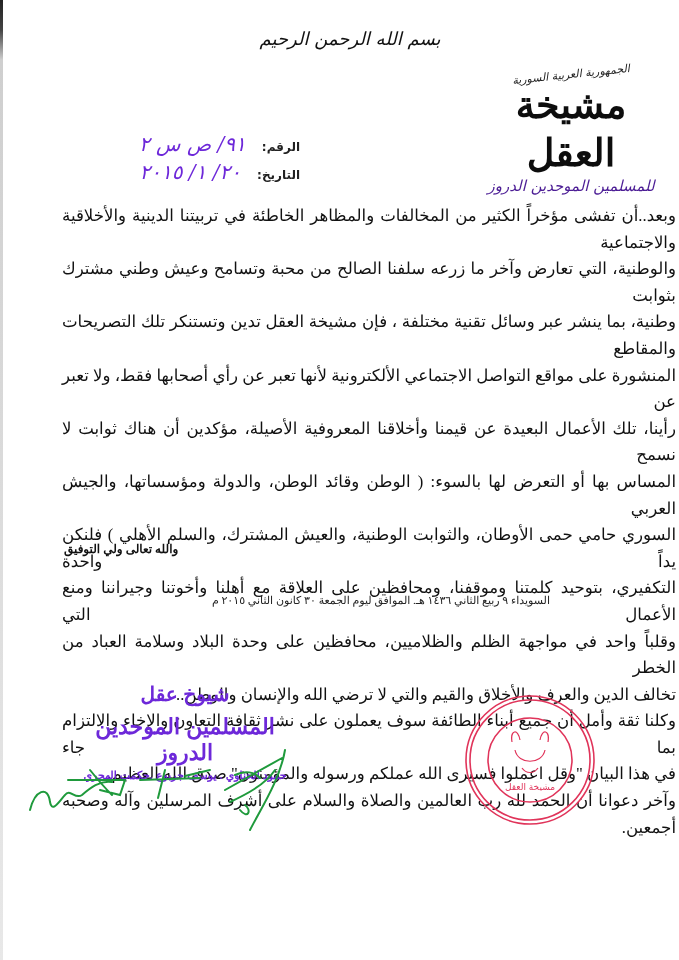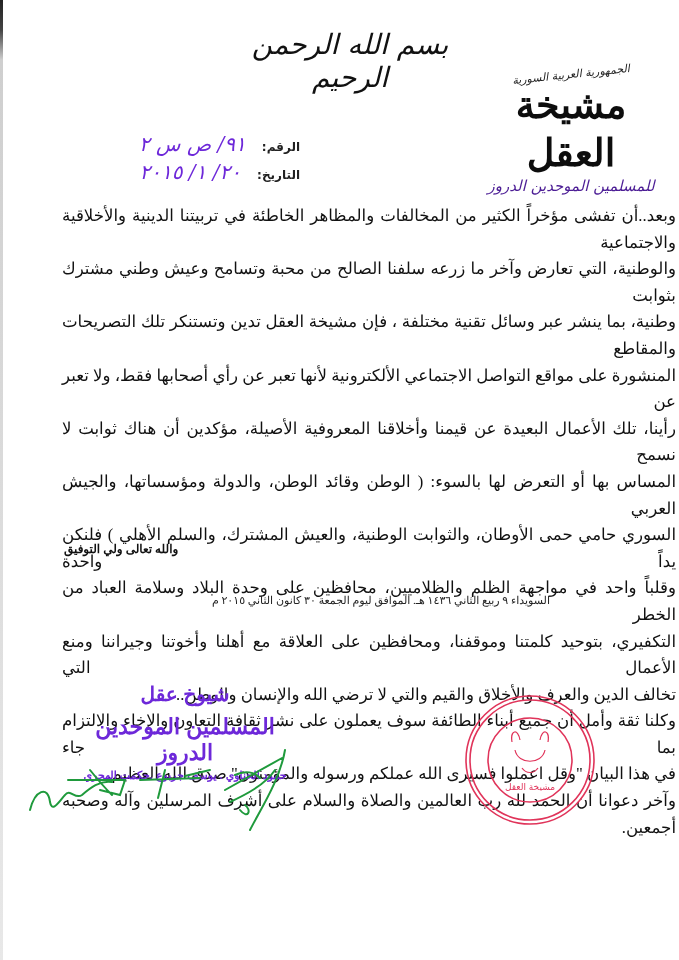--- a/index.html
+++ b/index.html
@@ -6,21 +6,21 @@
   body {
     width: 679px; height: 960px; position: relative; overflow: hidden;
     background: #ffffff;
     font-family: "DejaVu Sans", sans-serif;
     color: #111;
   }
   .left-edge { position: absolute; left: 0; top: 0; width: 3px; height: 960px; background: linear-gradient(#222 0, #444 30px, #cfcfcf 60px, #e8e8e8 100%); }
   .abs { position: absolute; }
   .basmala {
     left: 250px; top: 28px; width: 200px; text-align: center;
-    font-family: "DejaVu Serif", serif; font-size: 28px; font-style: italic; color: #111;
+    font-family: "DejaVu Serif", serif; font-size: 18px; font-style: italic; color: #111;
     direction: rtl;
   }
   .letterhead { right: 8px; top: 68px; width: 200px; text-align: center; direction: rtl; }
   .lh-top { font-family: "DejaVu Serif", serif; font-size: 11px; font-style: italic; color: #222; transform: rotate(-6deg); }
   .lh-main { font-family: "DejaVu Serif", serif; font-size: 38px; font-weight: bold; line-height: 48px; color: #0d0d0d; letter-spacing: -1px; }
   .lh-sub { font-family: "DejaVu Serif", serif; font-size: 15px; font-style: italic; color: #4c1d95; }
   .ref { direction: rtl; font-size: 12px; font-weight: bold; color: #222; }
   .ref .val { font-family: "DejaVu Serif", serif; font-style: italic; font-size: 20px; font-weight: normal; color: #6d28d9; margin-right: 12px; }
   .body-text {
     left: 62px; top: 203px; width: 614px; direction: rtl; text-align: justify;
@@ -60,22 +60,22 @@
 </div>
 
 <div class="abs body-text">
   <p class="just">وبعد..أن تفشى مؤخراً الكثير من المخالفات والمظاهر الخاطئة في تربيتنا الدينية والأخلاقية والاجتماعية</p>
   <p class="just">والوطنية، التي تعارض وآخر ما زرعه سلفنا الصالح من محبة وتسامح وعيش وطني مشترك بثوابت</p>
   <p class="just">وطنية، بما ينشر عبر وسائل تقنية مختلفة ، فإن مشيخة العقل تدين وتستنكر تلك التصريحات والمقاطع</p>
   <p class="just">المنشورة على مواقع التواصل الاجتماعي الألكترونية لأنها تعبر عن رأي أصحابها فقط، ولا تعبر عن</p>
   <p class="just">رأينا، تلك الأعمال البعيدة عن قيمنا وأخلاقنا المعروفية الأصيلة، مؤكدين أن هناك ثوابت لا نسمح</p>
   <p class="just">المساس بها أو التعرض لها بالسوء: ( الوطن وقائد الوطن، والدولة ومؤسساتها، والجيش العربي</p>
   <p class="just">السوري حامي حمى الأوطان، والثوابت الوطنية، والعيش المشترك، والسلم الأهلي ) فلنكن يداً واحدة</p>
+  <p class="just">التكفيري، بتوحيد كلمتنا وموقفنا، ومحافظين على العلاقة مع أهلنا وأخوتنا وجيراننا ومنع الأعمال التي</p>
   <p class="just">وقلباً واحد في مواجهة الظلم والظلاميين، محافظين على وحدة البلاد وسلامة العباد من الخطر</p>
-  <p class="just">التكفيري، بتوحيد كلمتنا وموقفنا، ومحافظين على العلاقة مع أهلنا وأخوتنا وجيراننا ومنع الأعمال التي</p>
   <p>تخالف الدين والعرف والأخلاق والقيم والتي لا ترضي الله والإنسان والوطن..</p>
   <p class="just">وكلنا ثقة وأمل أن جميع أبناء الطائفة سوف يعملون على نشر ثقافة التعاون والإخاء والالتزام بما جاء</p>
   <p>في هذا البيان "وقل اعملوا فسيرى الله عملكم ورسوله والمؤمنون" صدق الله العظيم.</p>
   <p>وآخر دعوانا أن الحمد لله رب العالمين والصلاة والسلام على أشرف المرسلين وآله وصحبه أجمعين.</p>
 </div>
 
 <div class="abs closing">والله تعالى ولي التوفيق</div>
 
 <div class="abs dateline">السويداء ٩ ربيع الثاني ١٤٣٦ هـ. الموافق ليوم الجمعة ٣٠ كانون الثاني ٢٠١٥ م</div>
 

